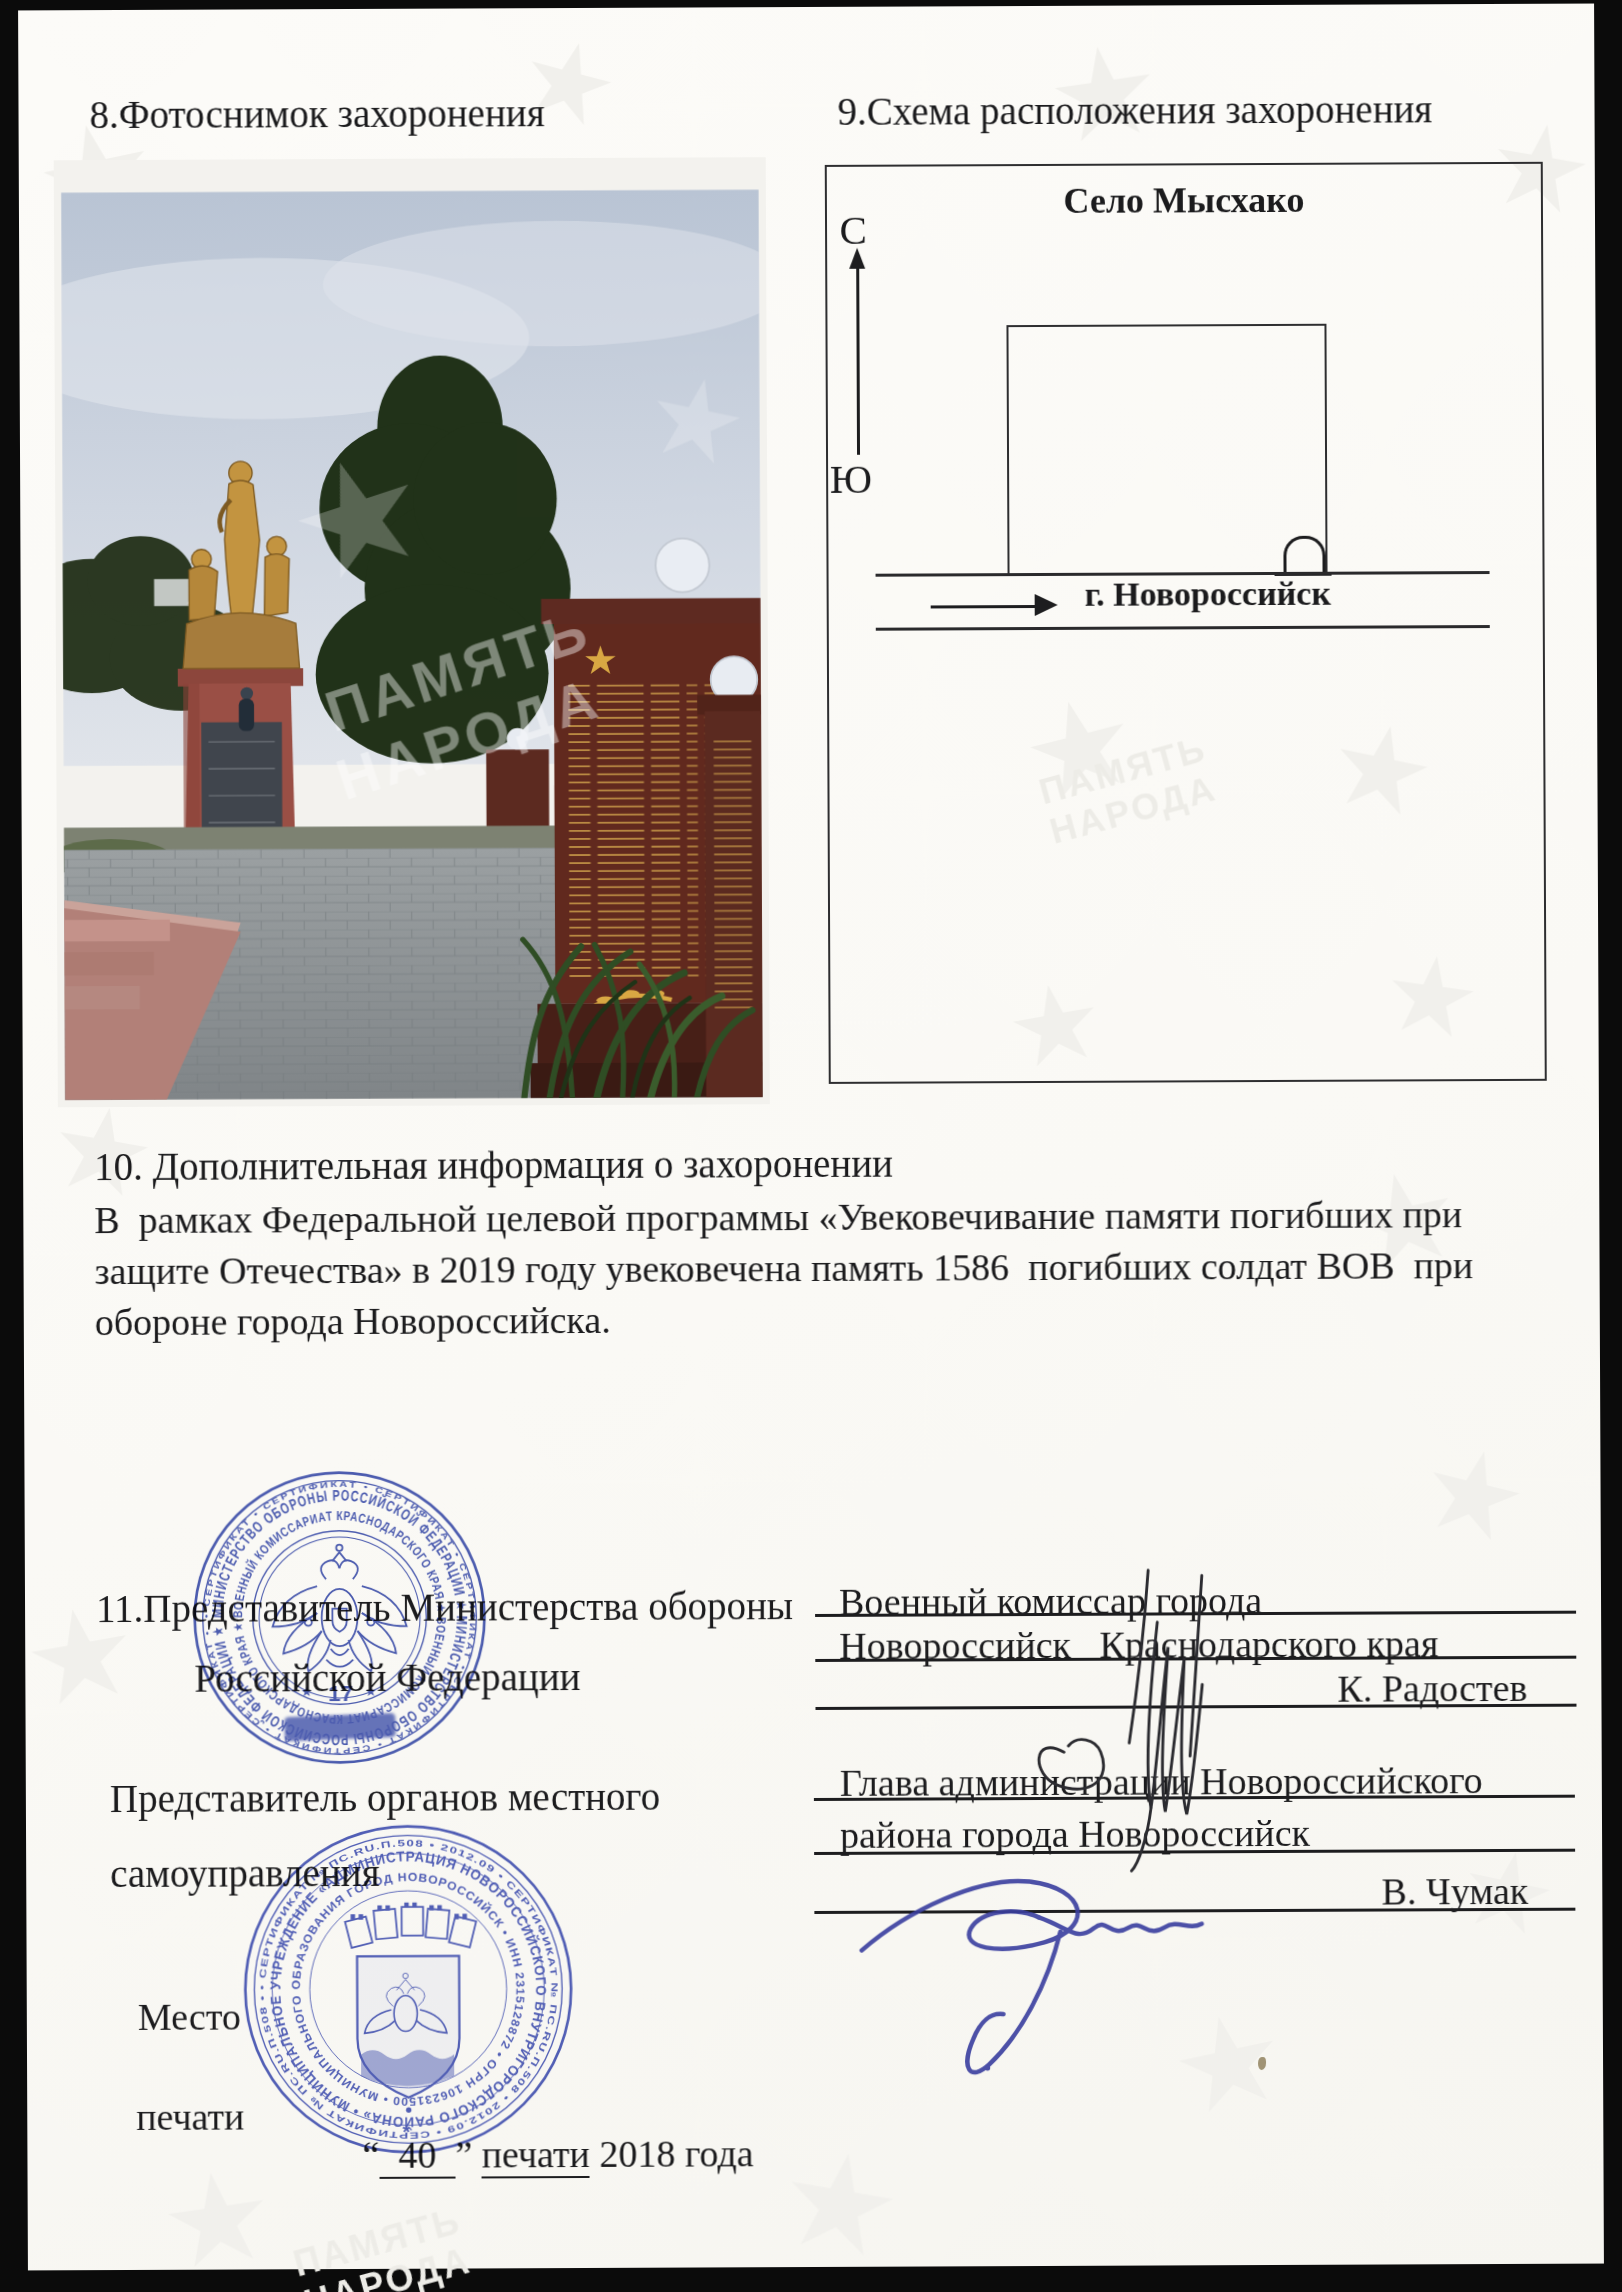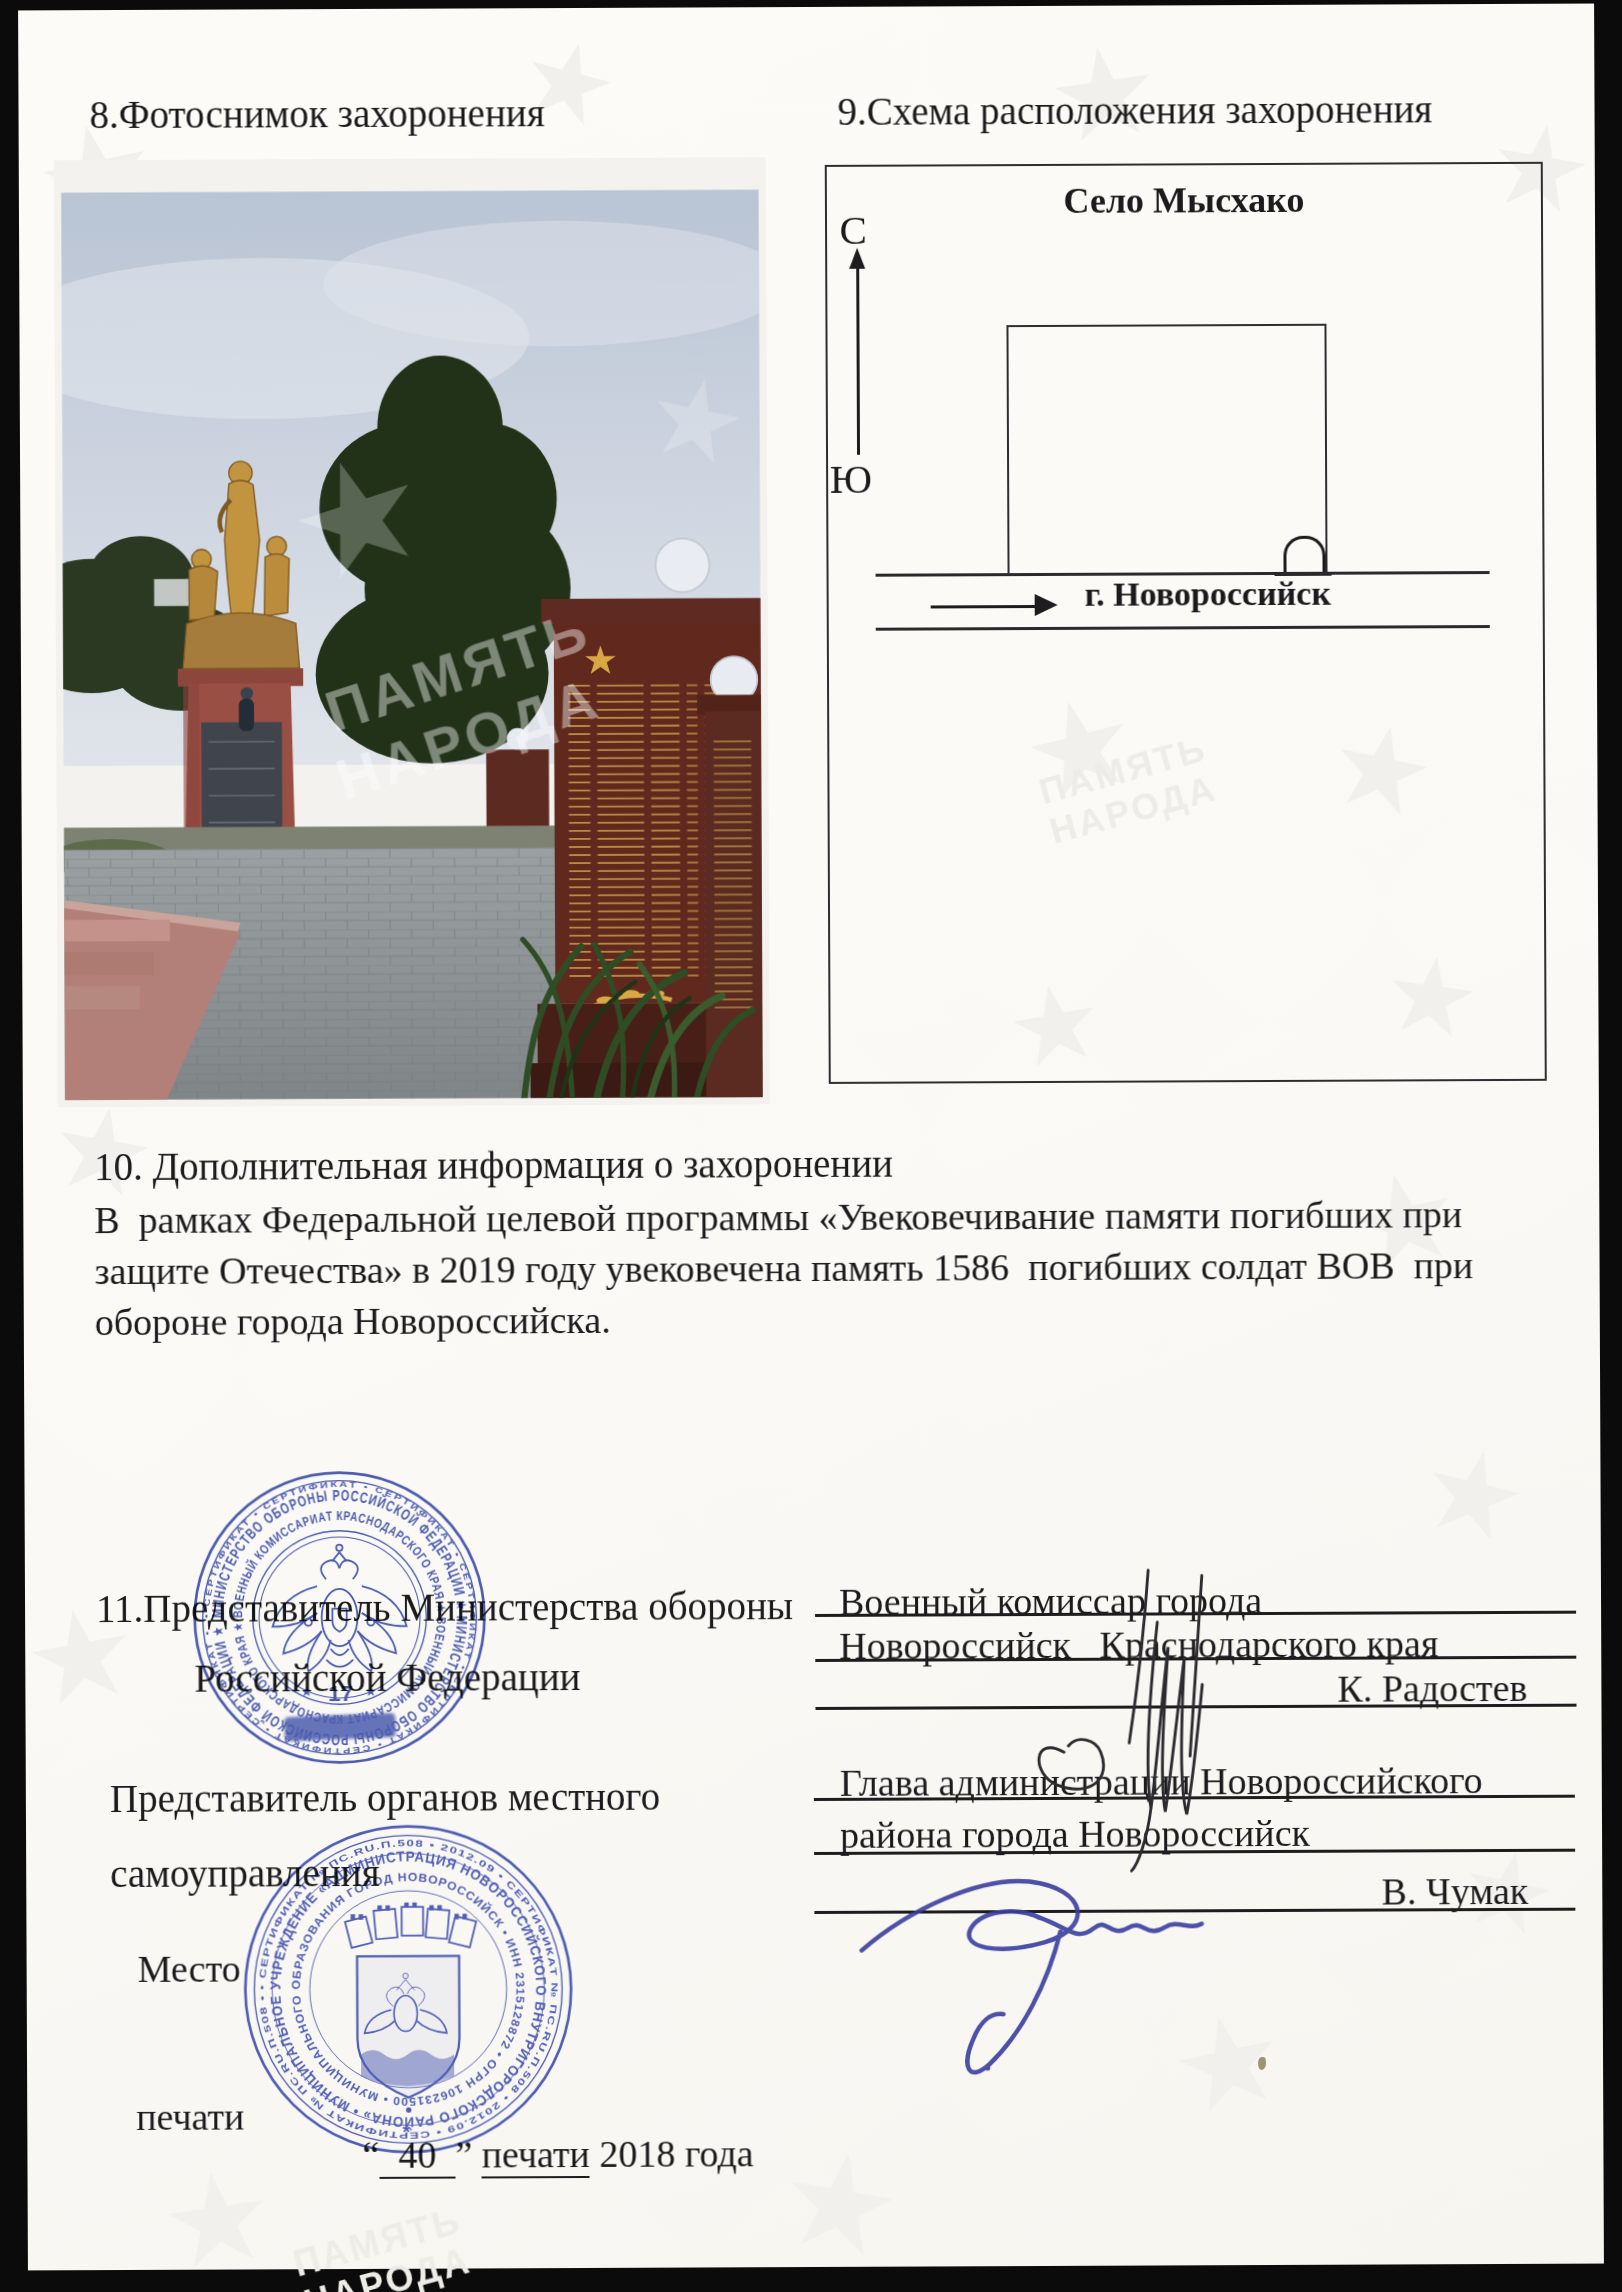--- a/index.html
+++ b/index.html
@@ -243,21 +243,21 @@
     <div class="right-name" style="left:790px;top:1662px">К. Радостев</div>
     <div class="uline" style="left:790px;top:1700px;width:761px"></div>
 
     <div class="abs btxt" style="left:814px;top:1754px">Глава администрации Новороссийского</div>
     <div class="uline" style="left:788px;top:1791px;width:761px"></div>
     <div class="abs btxt" style="left:814px;top:1806px">района города Новороссийск</div>
     <div class="uline" style="left:788px;top:1845px;width:761px"></div>
     <div class="right-name" style="left:790px;top:1865px">В. Чумак</div>
     <div class="uline" style="left:788px;top:1904px;width:761px"></div>
 
-    <div class="abs btxt" style="left:111px;top:1937px">Место</div>
+    <div class="abs btxt" style="left:111px;top:1985px">Место</div>
     <div class="abs btxt" style="left:109px;top:2085px">печати</div>
     <div class="abs btxt" style="left:278px;top:2080px">
       <span>“</span><span class="dateseg">  40  </span><span>”</span><span> </span><span class="dateseg">печати</span><span> 2018 года</span>
     </div>
 
     <svg class="stamp stamp1" viewBox="0 0 350 350">
       <defs>
         <path id="s1out" d="M 44 175 A 131 131 0 1 1 306 175 A 131 131 0 1 1 44 175"></path>
         <path id="s1in" d="M 66 175 A 109 109 0 1 1 284 175 A 109 109 0 1 1 66 175"></path>
         <path id="s1tiny" d="M 29 175 A 146 146 0 1 1 321 175 A 146 146 0 1 1 29 175"></path>

